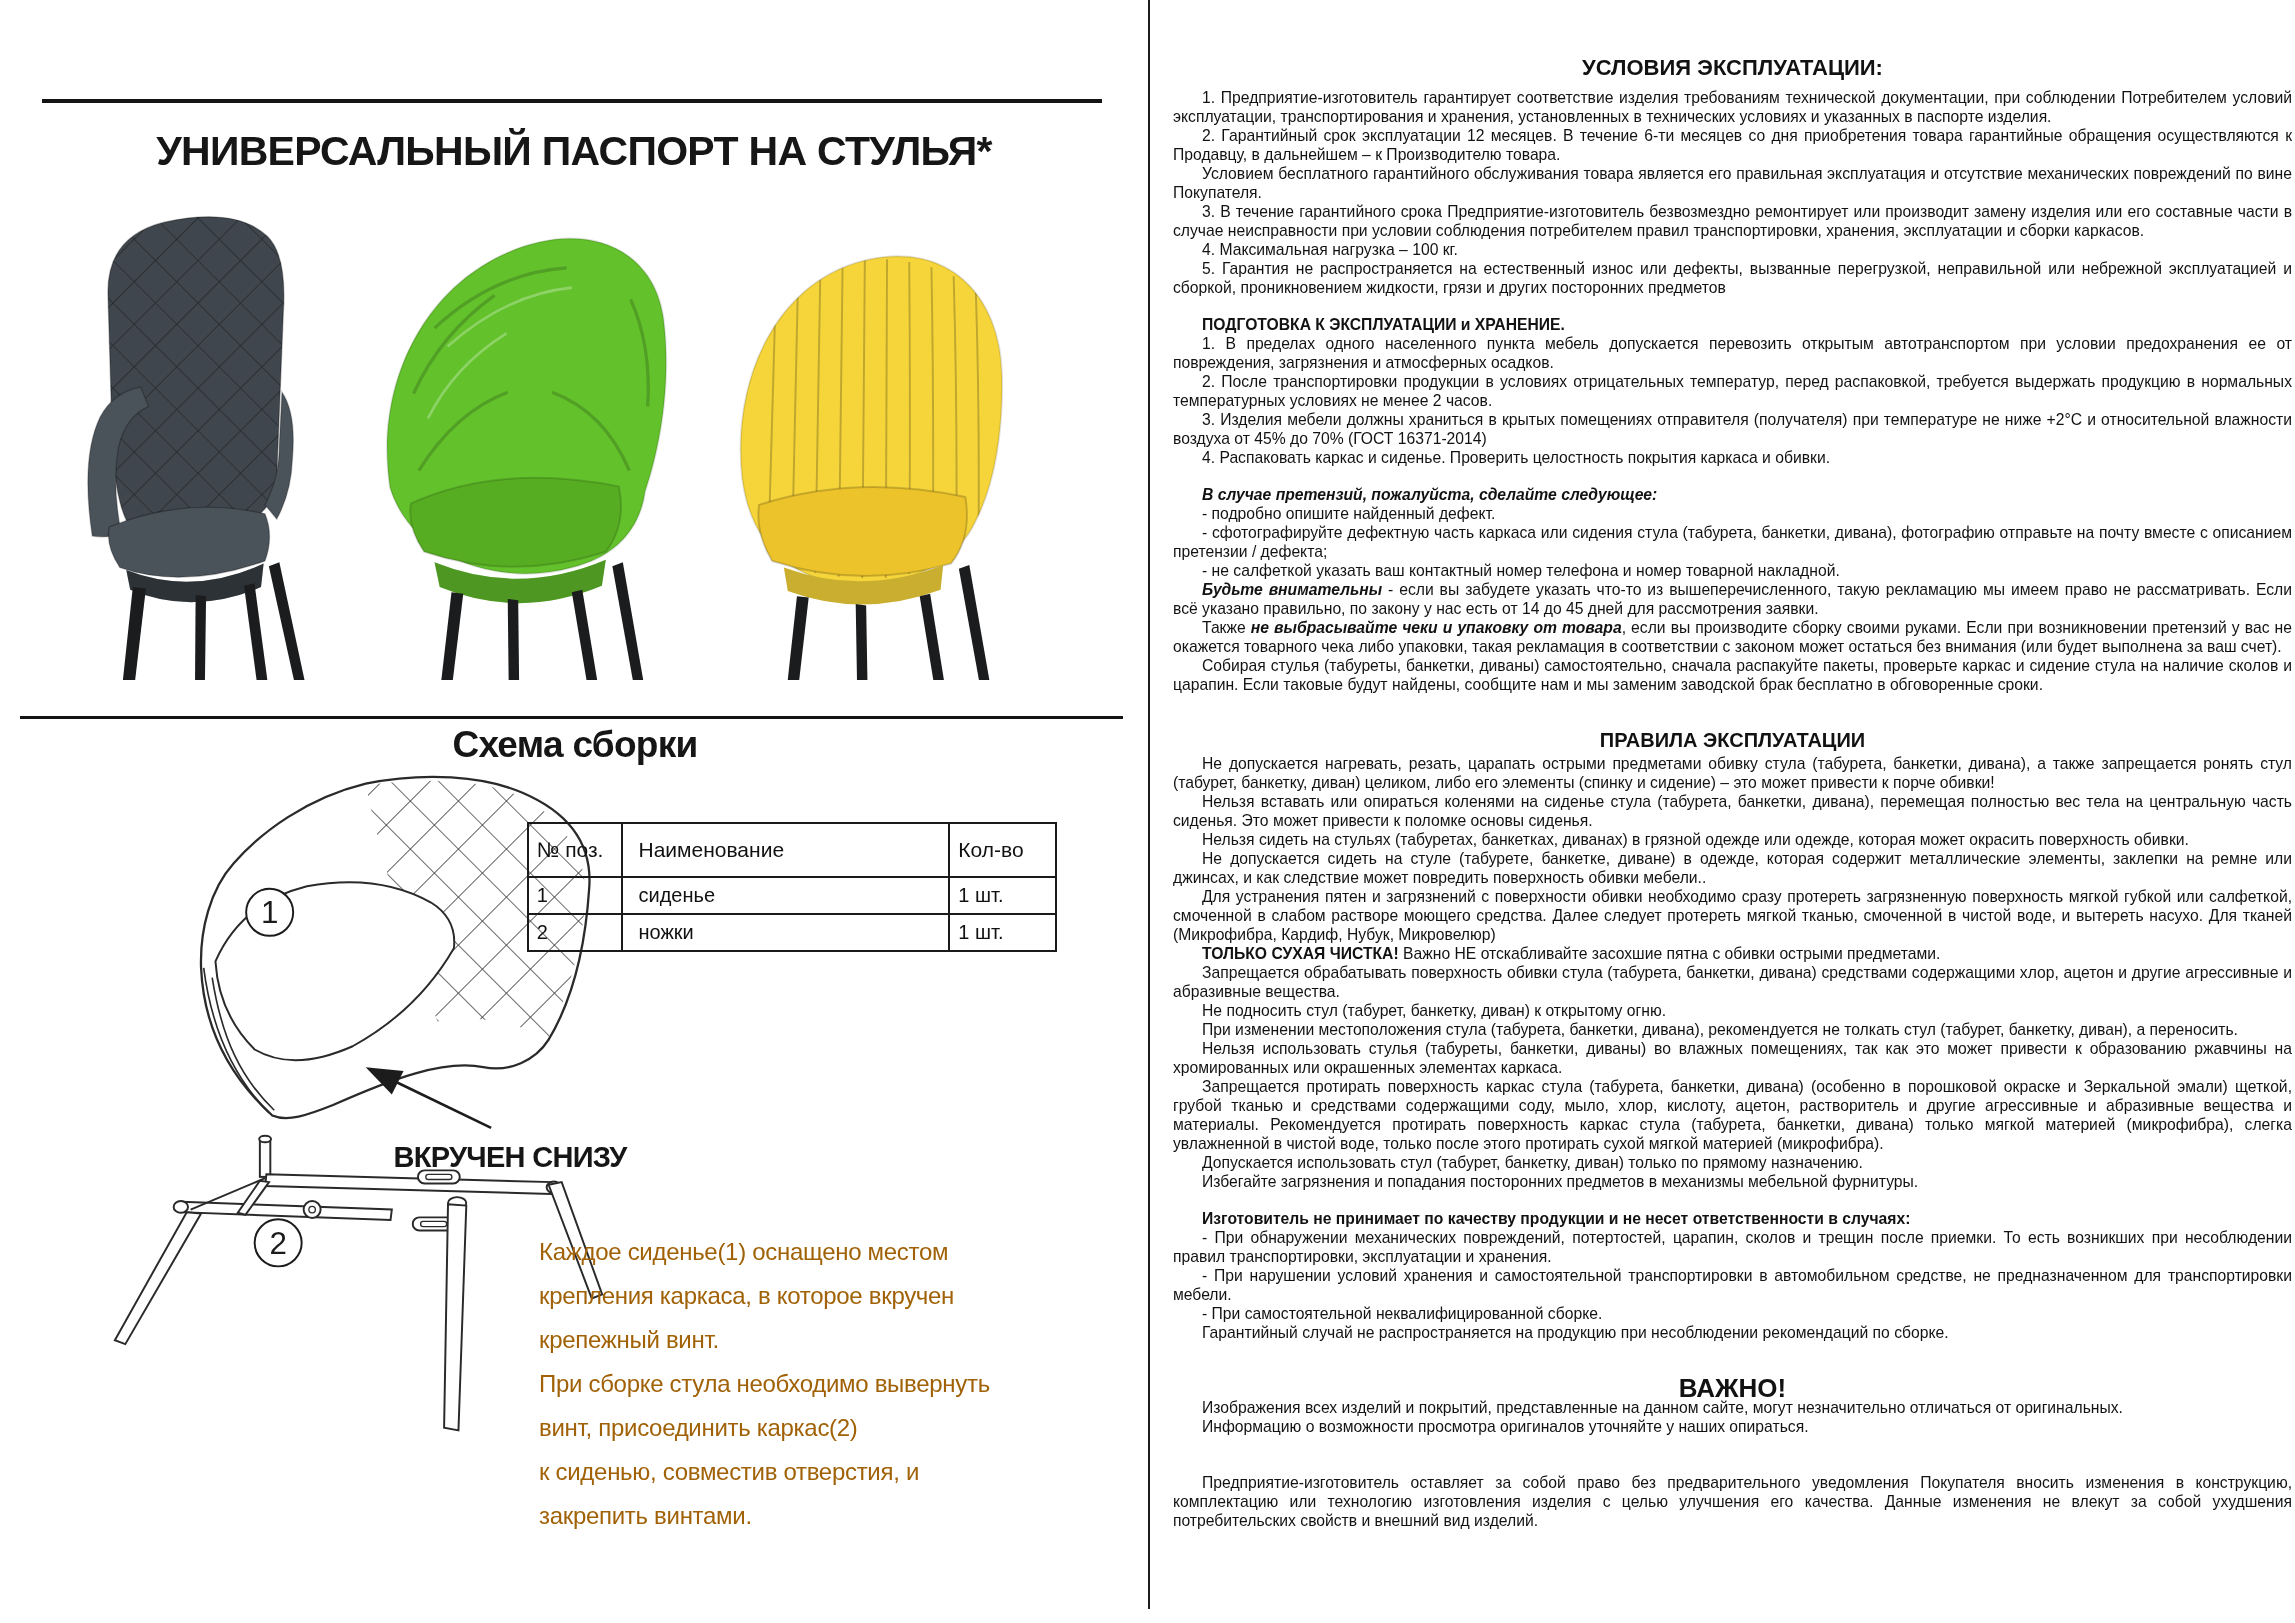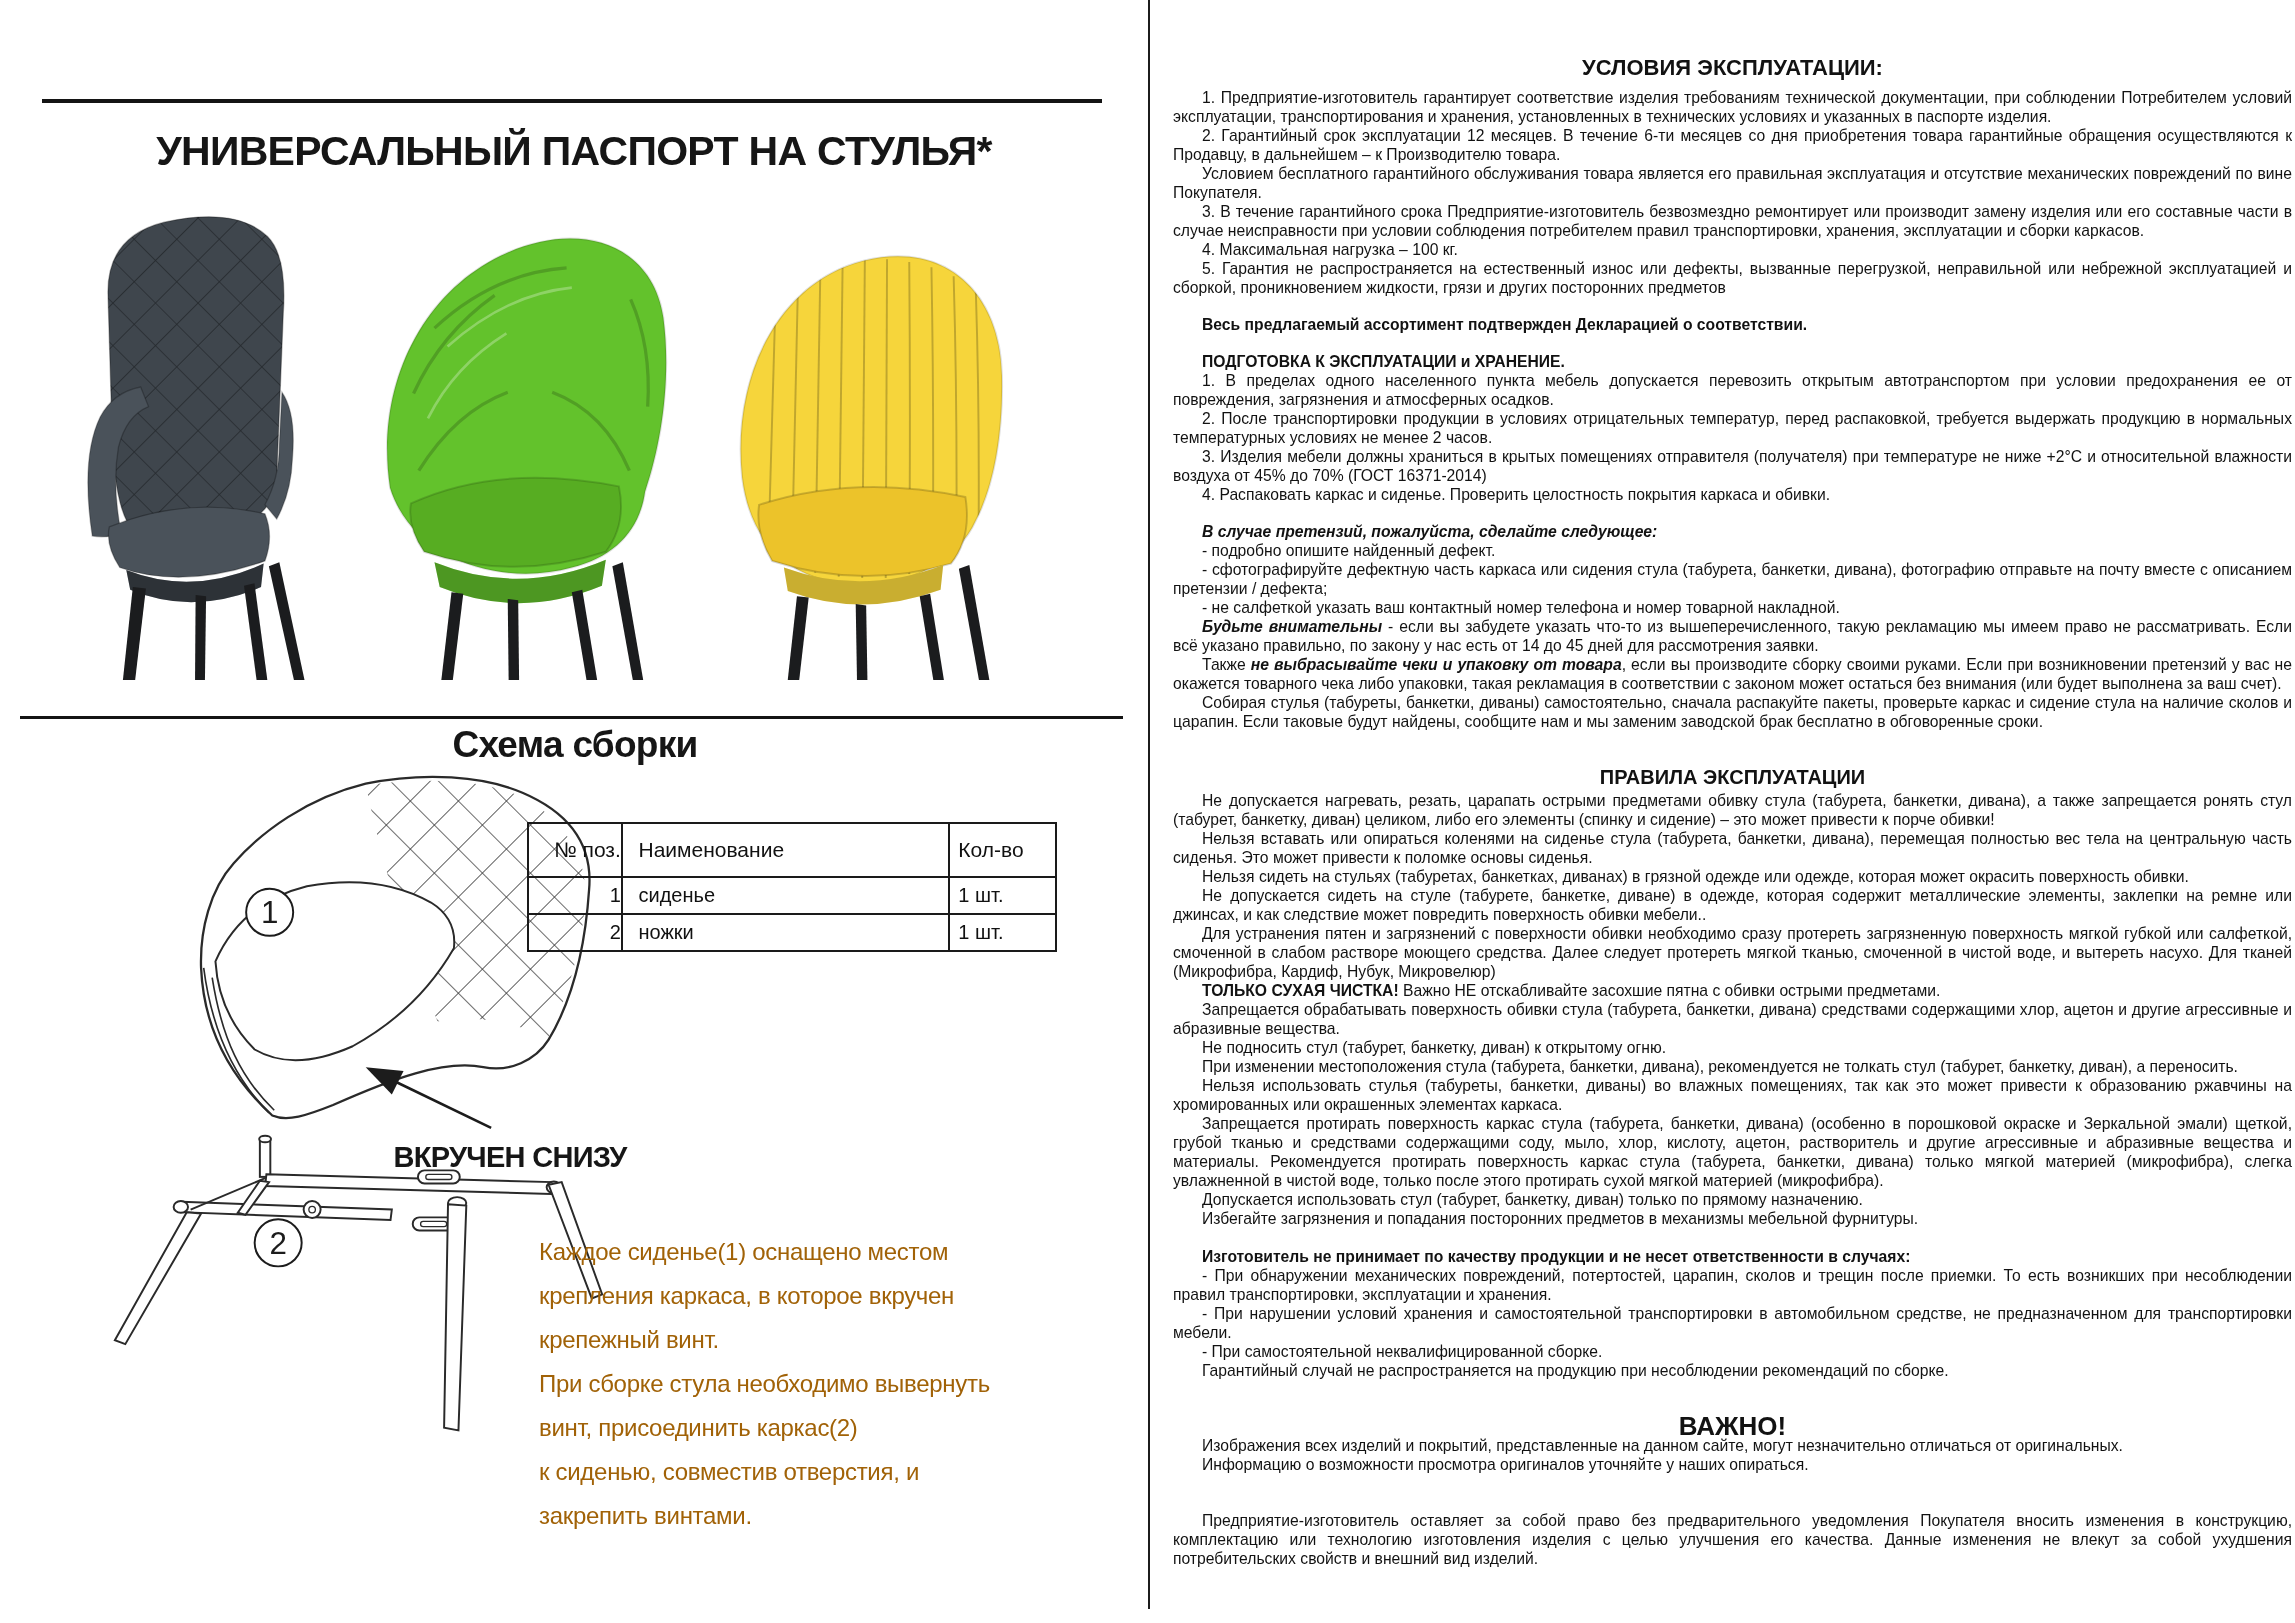--- a/index.html
+++ b/index.html
@@ -24,21 +24,21 @@
     position:absolute;left:379px;top:724px;width:392px;text-align:center;
     font-size:37px;font-weight:bold;letter-spacing:-0.7px;
   }
   #diagram{position:absolute;left:26px;top:752px;}
   #parts-table{
     position:absolute;left:527px;top:822px;border-collapse:collapse;
     font-size:20px;color:#111;table-layout:fixed;
   }
   #parts-table td{border:2px solid #1a1a1a;vertical-align:middle;padding:0 0 0 7.8px;}
   #parts-table .th{height:52px;font-size:21px;}
-  #parts-table .c1{width:84px;text-align:right;}
+  #parts-table .c1{width:84px;}
   #parts-table .c2{width:310px;padding-left:15.7px;}
   #parts-table .c3{width:97px;}
   #parts-table .row td{height:35px;}
   #callout{
     position:absolute;left:314px;top:1137px;width:392px;text-align:center;
     font-size:29px;font-weight:bold;line-height:41px;letter-spacing:-0.7px;
   }
   #assembly-note{
     position:absolute;left:539px;top:1230px;width:601px;
     font-size:24px;line-height:44px;color:#a16207;letter-spacing:-0.3px;
@@ -238,21 +238,20 @@
 
   <div id="rcol">
     <p id="rh1" class="rh">УСЛОВИЯ ЭКСПЛУАТАЦИИ:</p>
     <p class="rp">1. Предприятие-изготовитель гарантирует соответствие изделия требованиям технической документации, при соблюдении Потребителем условий эксплуатации, транспортирования и хранения, установленных в технических условиях и указанных в паспорте изделия.</p>
     <p class="rp">2. Гарантийный срок эксплуатации 12 месяцев. В течение 6-ти месяцев со дня приобретения товара гарантийные обращения осуществляются к Продавцу, в дальнейшем – к Производителю товара.</p>
     <p class="rp">Условием бесплатного гарантийного обслуживания товара является его правильная эксплуатация и отсутствие механических повреждений по вине Покупателя.</p>
     <p class="rp">3. В течение гарантийного срока Предприятие-изготовитель безвозмездно ремонтирует или производит замену изделия или его составные части в случае неисправности при условии соблюдения потребителем правил транспортировки, хранения, эксплуатации и сборки каркасов.</p>
     <p class="rp">4. Максимальная нагрузка – 100 кг.</p>
     <p class="rp">5. Гарантия не распространяется на естественный износ или дефекты, вызванные перегрузкой, неправильной или небрежной эксплуатацией и сборкой, проникновением жидкости, грязи и других посторонних предметов</p>
 
-    <p class="rp b mt">Весь предлагаемый ассортимент подтвержден Декларацией о соответствии.</p>
 
     <p class="rp b mt">ПОДГОТОВКА К ЭКСПЛУАТАЦИИ и ХРАНЕНИЕ.</p>
     <p class="rp">1. В пределах одного населенного пункта мебель допускается перевозить открытым автотранспортом при условии предохранения ее от повреждения, загрязнения и атмосферных осадков.</p>
     <p class="rp">2. После транспортировки продукции в условиях отрицательных температур, перед распаковкой, требуется выдержать продукцию в нормальных температурных условиях не менее 2 часов.</p>
     <p class="rp">3. Изделия мебели должны храниться в крытых помещениях отправителя (получателя) при температуре не ниже +2°С и относительной влажности воздуха от 45% до 70% (ГОСТ 16371-2014)</p>
     <p class="rp">4. Распаковать каркас и сиденье. Проверить целостность покрытия каркаса и обивки.</p>
 
     <p class="rp bi mt">В случае претензий, пожалуйста, сделайте следующее:</p>
     <p class="rp">- подробно опишите найденный дефект.</p>
     <p class="rp">- сфотографируйте дефектную часть каркаса или сидения стула (табурета, банкетки, дивана), фотографию отправьте на почту вместе с описанием претензии / дефекта;</p>

